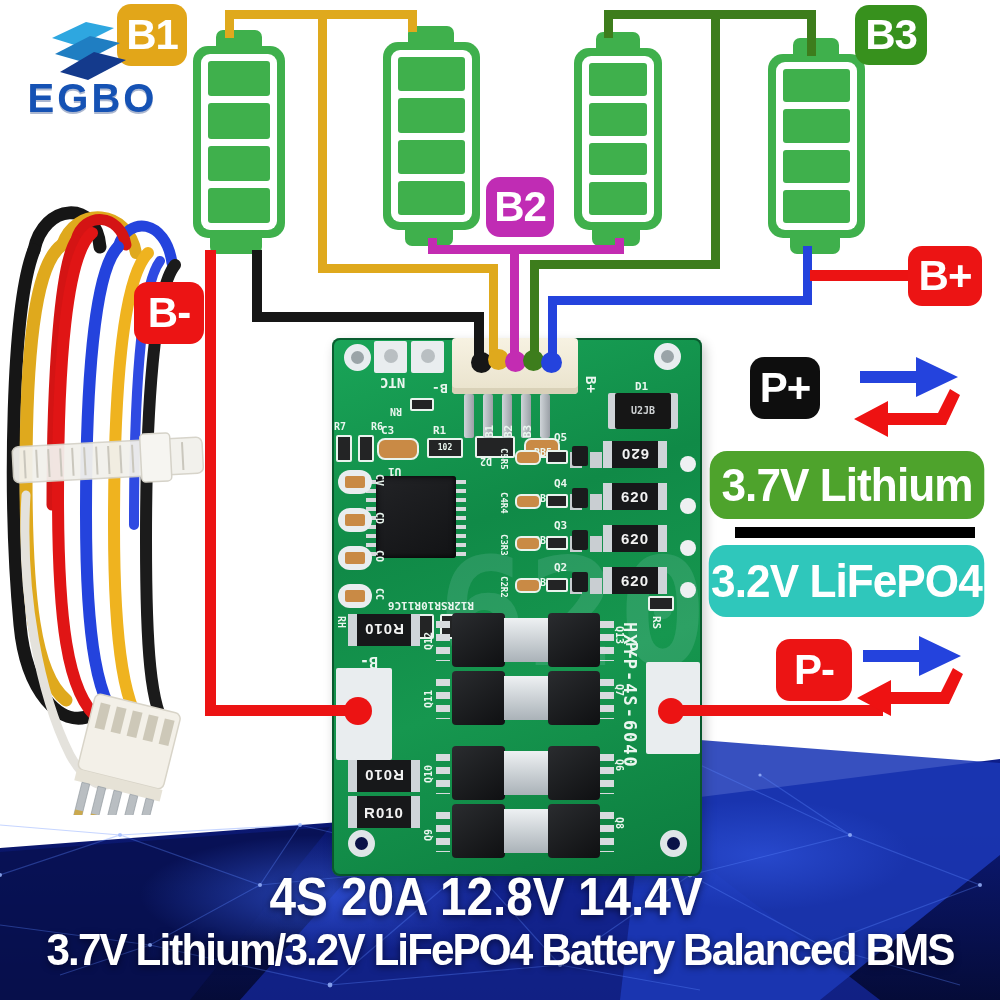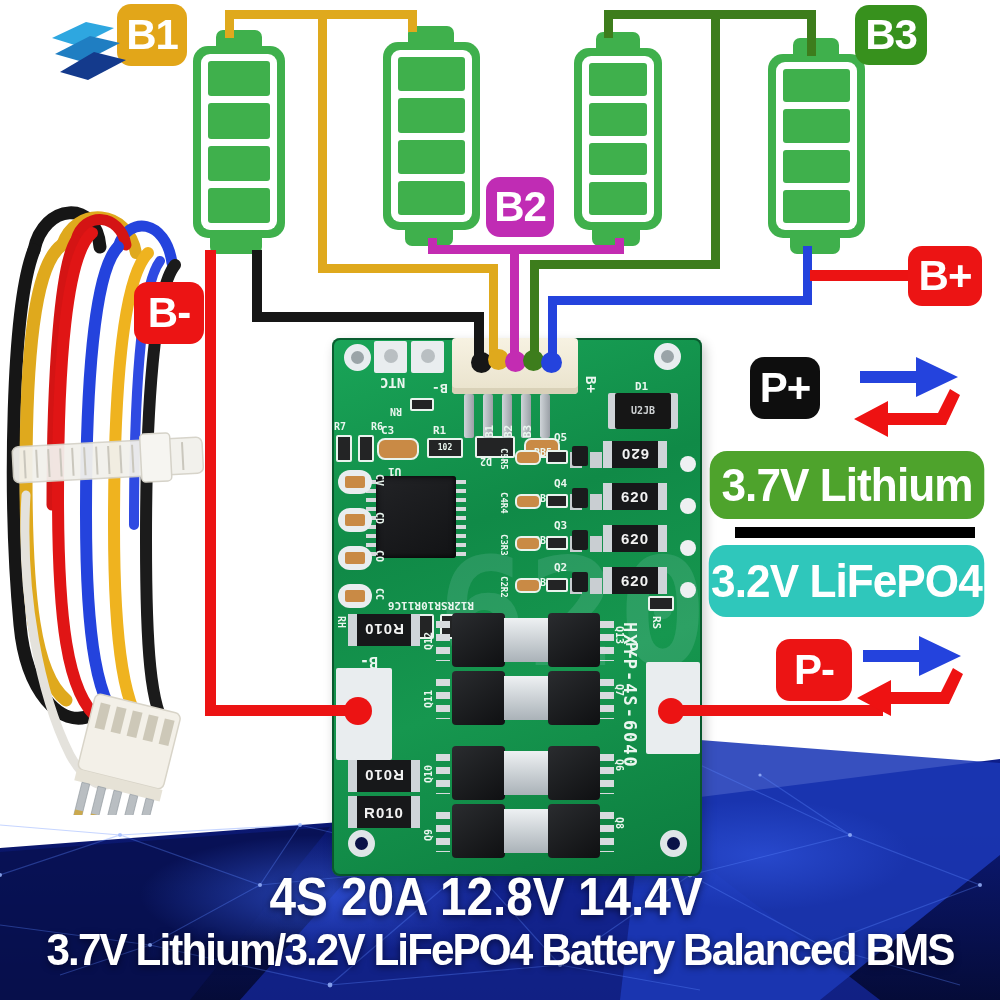--- a/index.html
+++ b/index.html
@@ -444,17 +444,18 @@
   <div class="abs" style="left:735px;top:527px;width:240px;height:11px;background:#000;"></div>
   <div class="banner" style="left:703px;top:545px;width:287px;height:72px;background:var(--banner-teal);">
     <span>3.2V LiFePO4</span>
   </div>
 
   <svg class="abs" style="left:48px;top:20px" width="80" height="62" viewBox="0 0 80 62">
     <path d="M4,18 L38,2 L66,8 L30,26 Z" fill="#2ea7e0"></path>
     <path d="M7,34 L42,16 L72,23 L35,42 Z" fill="#1f7ec2"></path>
     <path d="M12,52 L46,32 L78,40 L40,60 Z" fill="#143a8c"></path>
   </svg>
+  <div id="brandText">EGBO</div>
 
   <div class="h1">4S 20A 12.8V 14.4V</div>
   <div class="h2">3.7V Lithium/3.2V LiFePO4 Battery Balanced BMS</div>
 
 </div>
 
 </body></html>

